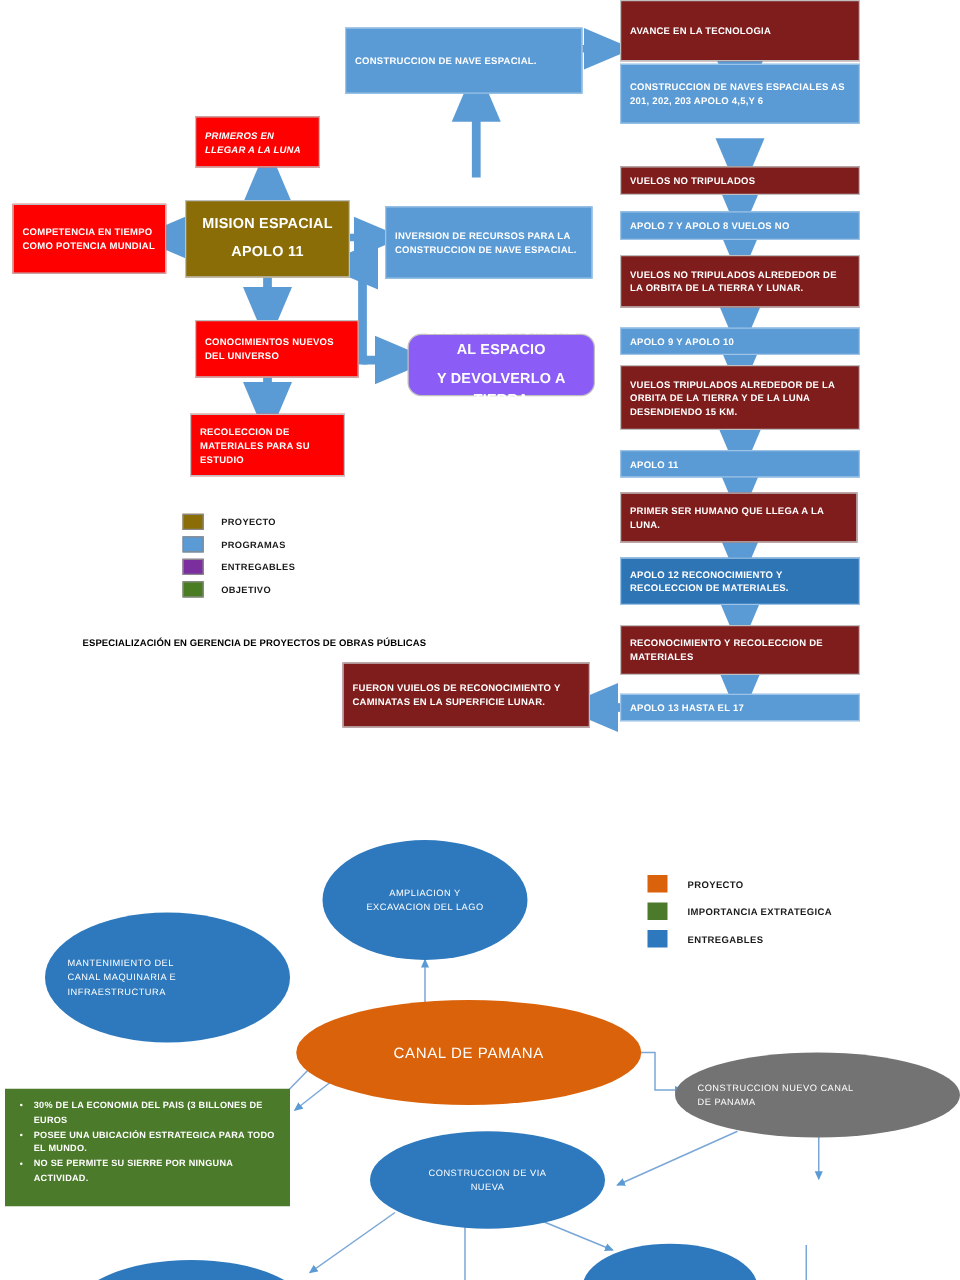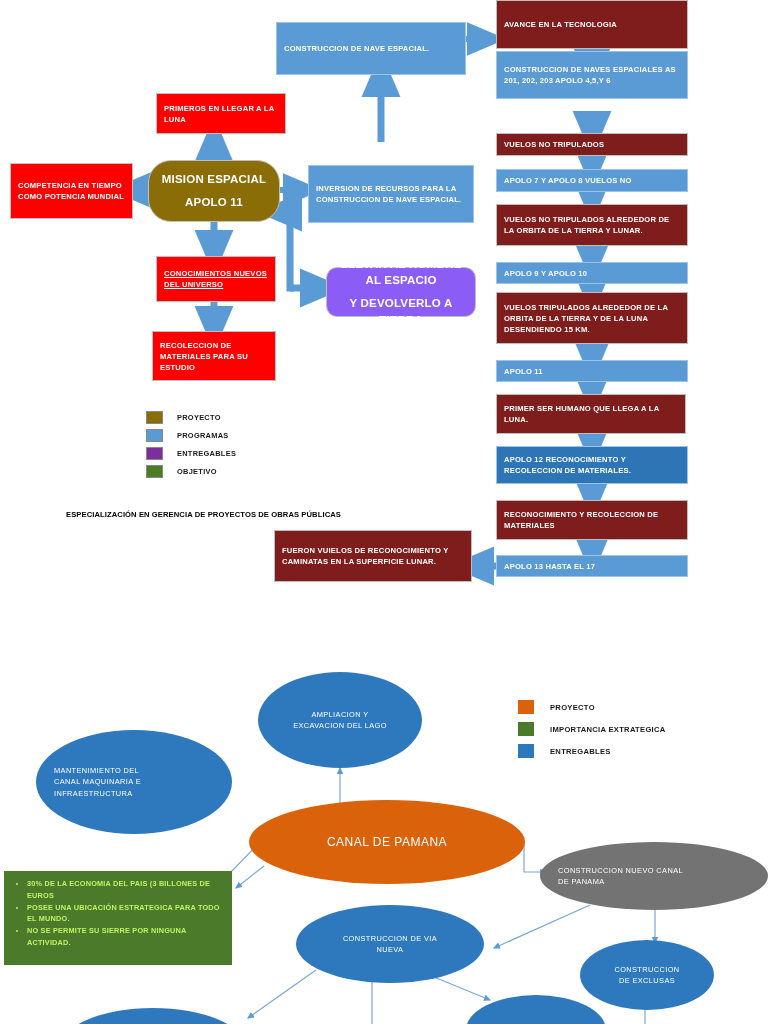--- a/index.html
+++ b/index.html
@@ -45,21 +45,21 @@
   }
   .ell span{display:block;line-height:1.5;font-size:7.4px;letter-spacing:.4px;}
   .e-blue{background:#2e79bd;}
   .e-orange{background:#d9620a;}
   .e-navy{background:#737373;}
   .e-orange span{font-size:12px;letter-spacing:.5px;}
   .e-navy span{text-align:left;align-self:flex-start;}
 
   .greenbox{
     position:absolute;background:#4c7a2b;box-sizing:border-box;
-    padding:7px 10px 7px 6px;color:#bef264;
+    padding:7px 10px 7px 6px;color:#ffffff;
   }
   .greenbox ul{margin:0;padding-left:17px;}
   .greenbox li{font-size:7.3px;font-weight:bold;line-height:1.62;letter-spacing:.2px;margin:0;}
 
   .legend2-row{display:flex;align-items:center;height:22px;}
   .sw2{width:16px;height:14px;margin-right:16px;box-sizing:border-box;}
   .legend2-row .lbl{font-size:7.6px;font-weight:bold;color:#1a1a1a;letter-spacing:.3px;}
 </style>
 </head>
 <body>
@@ -159,38 +159,38 @@
   </div>
 
   <div class="box b-blue" style="left:496px;top:555px;width:192px;height:22px;">
     <span>APOLO 13 HASTA EL 17</span>
   </div>
 
   <div class="box b-purple" style="left:274px;top:530px;width:198px;height:52px;">
     <span>FUERON VUIELOS DE RECONOCIMIENTO Y CAMINATAS EN LA SUPERFICIE LUNAR.</span>
   </div>
 
-  <div class="box b-red" style="left:156px;top:93px;width:130px;height:41px;">
+  <div class="box b-red" style="left:156px;top:93px;width:100px;height:41px;font-style:italic;">
     <span>PRIMEROS EN LLEGAR A LA LUNA</span>
   </div>
 
   <div class="box b-red" style="left:10px;top:163px;width:123px;height:56px;">
     <span>COMPETENCIA EN TIEMPO COMO POTENCIA MUNDIAL</span>
   </div>
 
-  <div class="box b-olive title-box" style="left:148px;top:160px;width:132px;height:62px;border-radius:23px;">
+  <div class="box b-olive title-box" style="left:148px;top:160px;width:132px;height:62px;">
     <span>MISION ESPACIAL</span>
     <span>APOLO 11</span>
   </div>
 
   <div class="box b-blue" style="left:308px;top:165px;width:166px;height:58px;">
     <span>INVERSION DE RECURSOS PARA LA CONSTRUCCION DE NAVE ESPACIAL.</span>
   </div>
 
-  <div class="box b-red" style="left:156px;top:256px;width:120px;height:46px;text-decoration:underline;">
+  <div class="box b-red" style="left:156px;top:256px;width:131px;height:46px;">
     <span>CONOCIMIENTOS NUEVOS DEL UNIVERSO</span>
   </div>
 
   <div class="box b-red" style="left:152px;top:331px;width:124px;height:50px;">
     <span>RECOLECCION DE MATERIALES PARA SU ESTUDIO</span>
   </div>
 
   <div class="box b-green title-box" style="left:326px;top:267px;width:150px;height:50px;">
     <span>LLEVAR AL HOMBRE AL ESPACIO</span>
     <span>Y DEVOLVERLO A TIERRA</span>
@@ -248,38 +248,34 @@
     <span>AMPLIACION Y</span>
     <span>EXCAVACION DEL LAGO</span>
   </div>
 
   <div class="ell e-blue" style="left:36px;top:730px;width:196px;height:104px;padding:0 18px;">
     <span style="align-self:flex-start;text-align:left">MANTENIMIENTO DEL</span>
     <span style="align-self:flex-start;text-align:left">CANAL  MAQUINARIA E</span>
     <span style="align-self:flex-start;text-align:left">INFRAESTRUCTURA</span>
   </div>
 
-  <div class="ell e-orange" style="left:249px;top:800px;width:276px;height:84px;">
+  <div class="ell e-orange" style="left:237px;top:800px;width:276px;height:84px;">
     <span>CANAL DE PAMANA</span>
   </div>
 
   <div class="ell e-navy" style="left:540px;top:842px;width:228px;height:68px;padding:0 18px;">
     <span>CONSTRUCCION  NUEVO  CANAL</span>
     <span>DE PANAMA</span>
   </div>
 
   <div class="ell e-blue" style="left:296px;top:905px;width:188px;height:78px;">
     <span>CONSTRUCCION DE VIA</span>
     <span>NUEVA</span>
   </div>
 
-  <div class="ell e-blue" style="left:580px;top:940px;width:134px;height:70px;">
-    <span>CONSTRUCCION</span>
-    <span>DE EXCLUSAS</span>
-  </div>
 
   <div class="ell e-blue" style="left:466px;top:995px;width:140px;height:70px;">
     
   </div>
 
   <div class="ell e-blue" style="left:60px;top:1008px;width:186px;height:80px;"></div>
 
   <div class="greenbox" style="left:4px;top:871px;width:228px;height:94px;">
     <ul>
       <li>30% DE LA ECONOMIA DEL PAIS (3 BILLONES DE EUROS</li>

